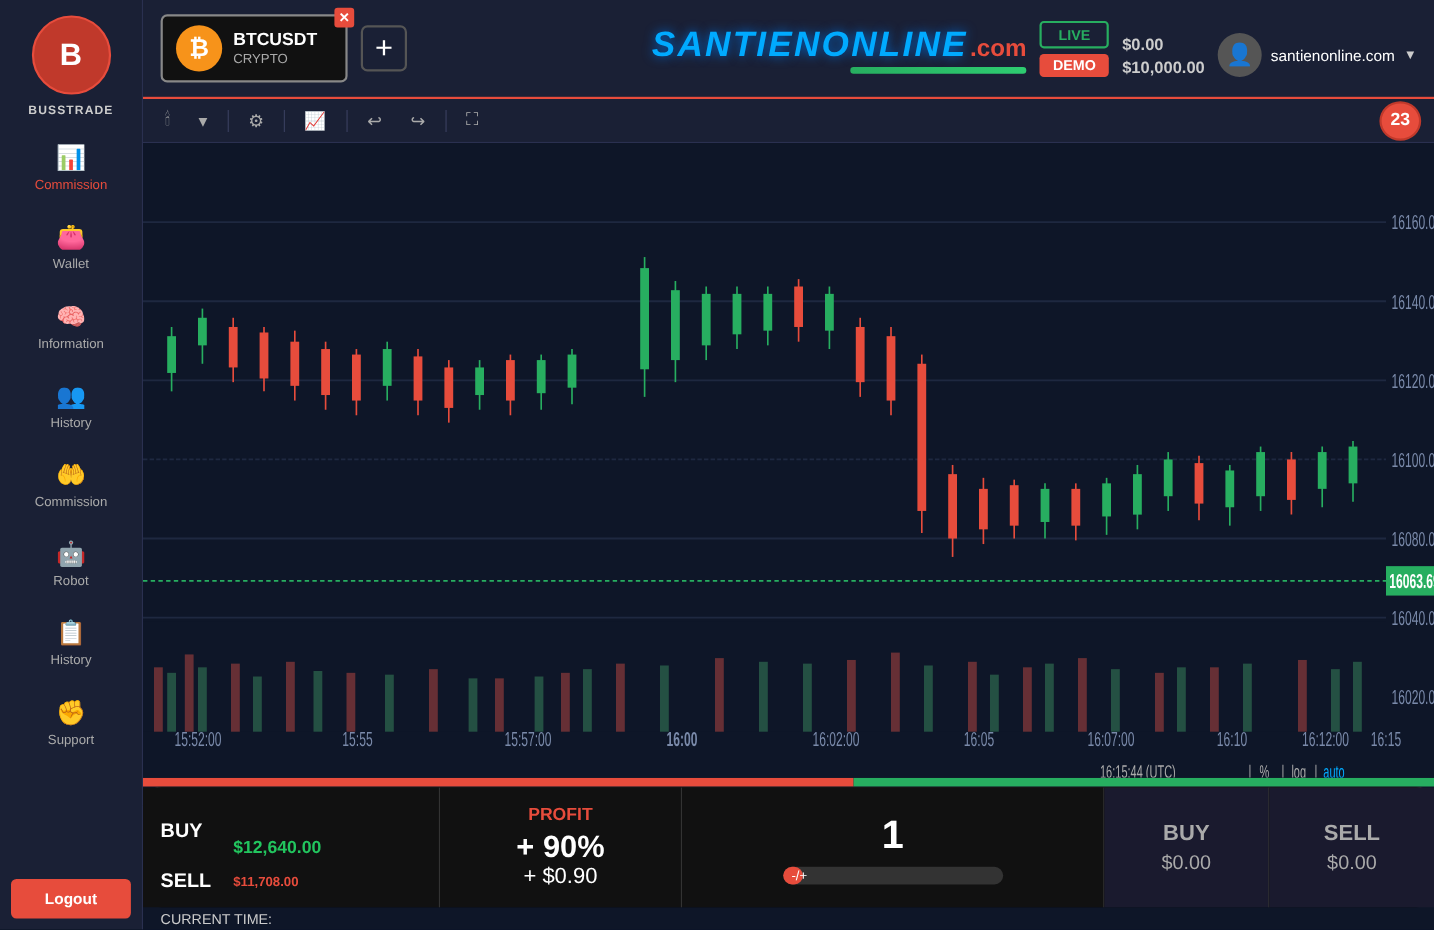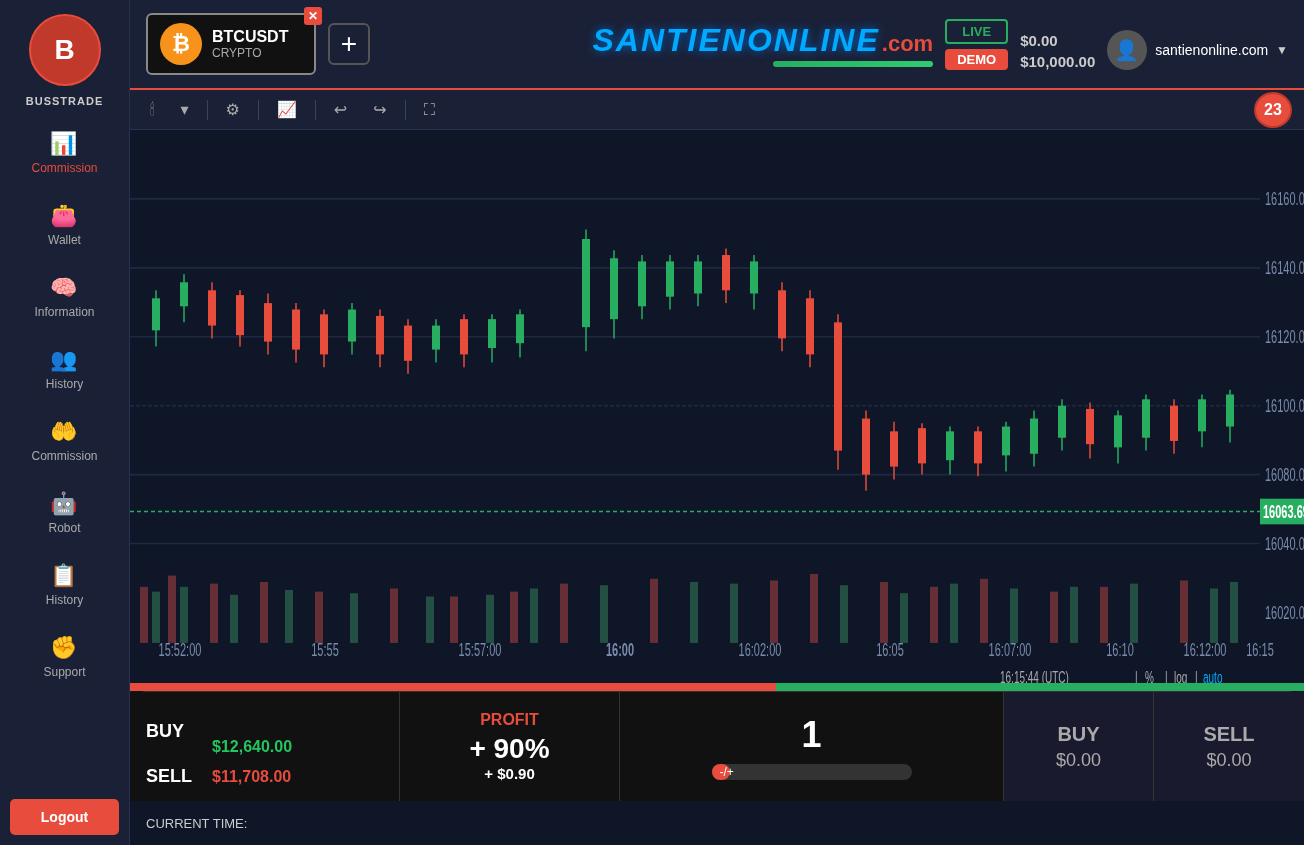--- a/index.html
+++ b/index.html
@@ -323,34 +323,34 @@
       align-items: center;
       gap: 16px;
     }
     .price-label-text {
       color: white;
       font-size: 18px;
       font-weight: bold;
       width: 50px;
     }
     .price-value-green { color: #22c55e; font-size: 16px; font-weight: bold; margin-top: 32px; }
-    .price-value-red { color: #e74c3c; font-size: 16px; font-weight: bold; }
+    .price-value-red { color: #e74c3c; font-size: 12px; font-weight: bold; }
 
     .profit-section {
       width: 220px;
       background: #111;
       border-right: 1px solid #333;
       display: flex;
       flex-direction: column;
       align-items: center;
       justify-content: center;
     }
     .profit-label { color: #e74c3c; font-size: 16px; font-weight: bold; margin-bottom: 4px; }
     .profit-pct { color: white; font-size: 28px; font-weight: bold; text-align: center; }
-    .profit-dollar { color: white; font-size: 15px; font-weight: bold; }
+    .profit-dollar { color: white; font-size: 20px; font-weight: normal; }
 
     .amount-section {
       flex: 1;
       background: #111;
       border-right: 1px solid #333;
       display: flex;
       flex-direction: column;
       align-items: center;
       justify-content: center;
       gap: 8px;
@@ -399,21 +399,21 @@
       align-items: center;
       justify-content: center;
       cursor: pointer;
       gap: 4px;
     }
     .action-label { color: #aaa; font-size: 20px; font-weight: bold; }
     .action-value { color: #aaa; font-size: 18px; }
 
     
     .time-bar {
-      height: 44px;
+      height: 20px;
       background: #0e1628;
       display: flex;
       align-items: center;
       padding: 0 16px;
       color: #ccc;
       font-size: 13px;
     }
   </style>
 </head>
 <body>

